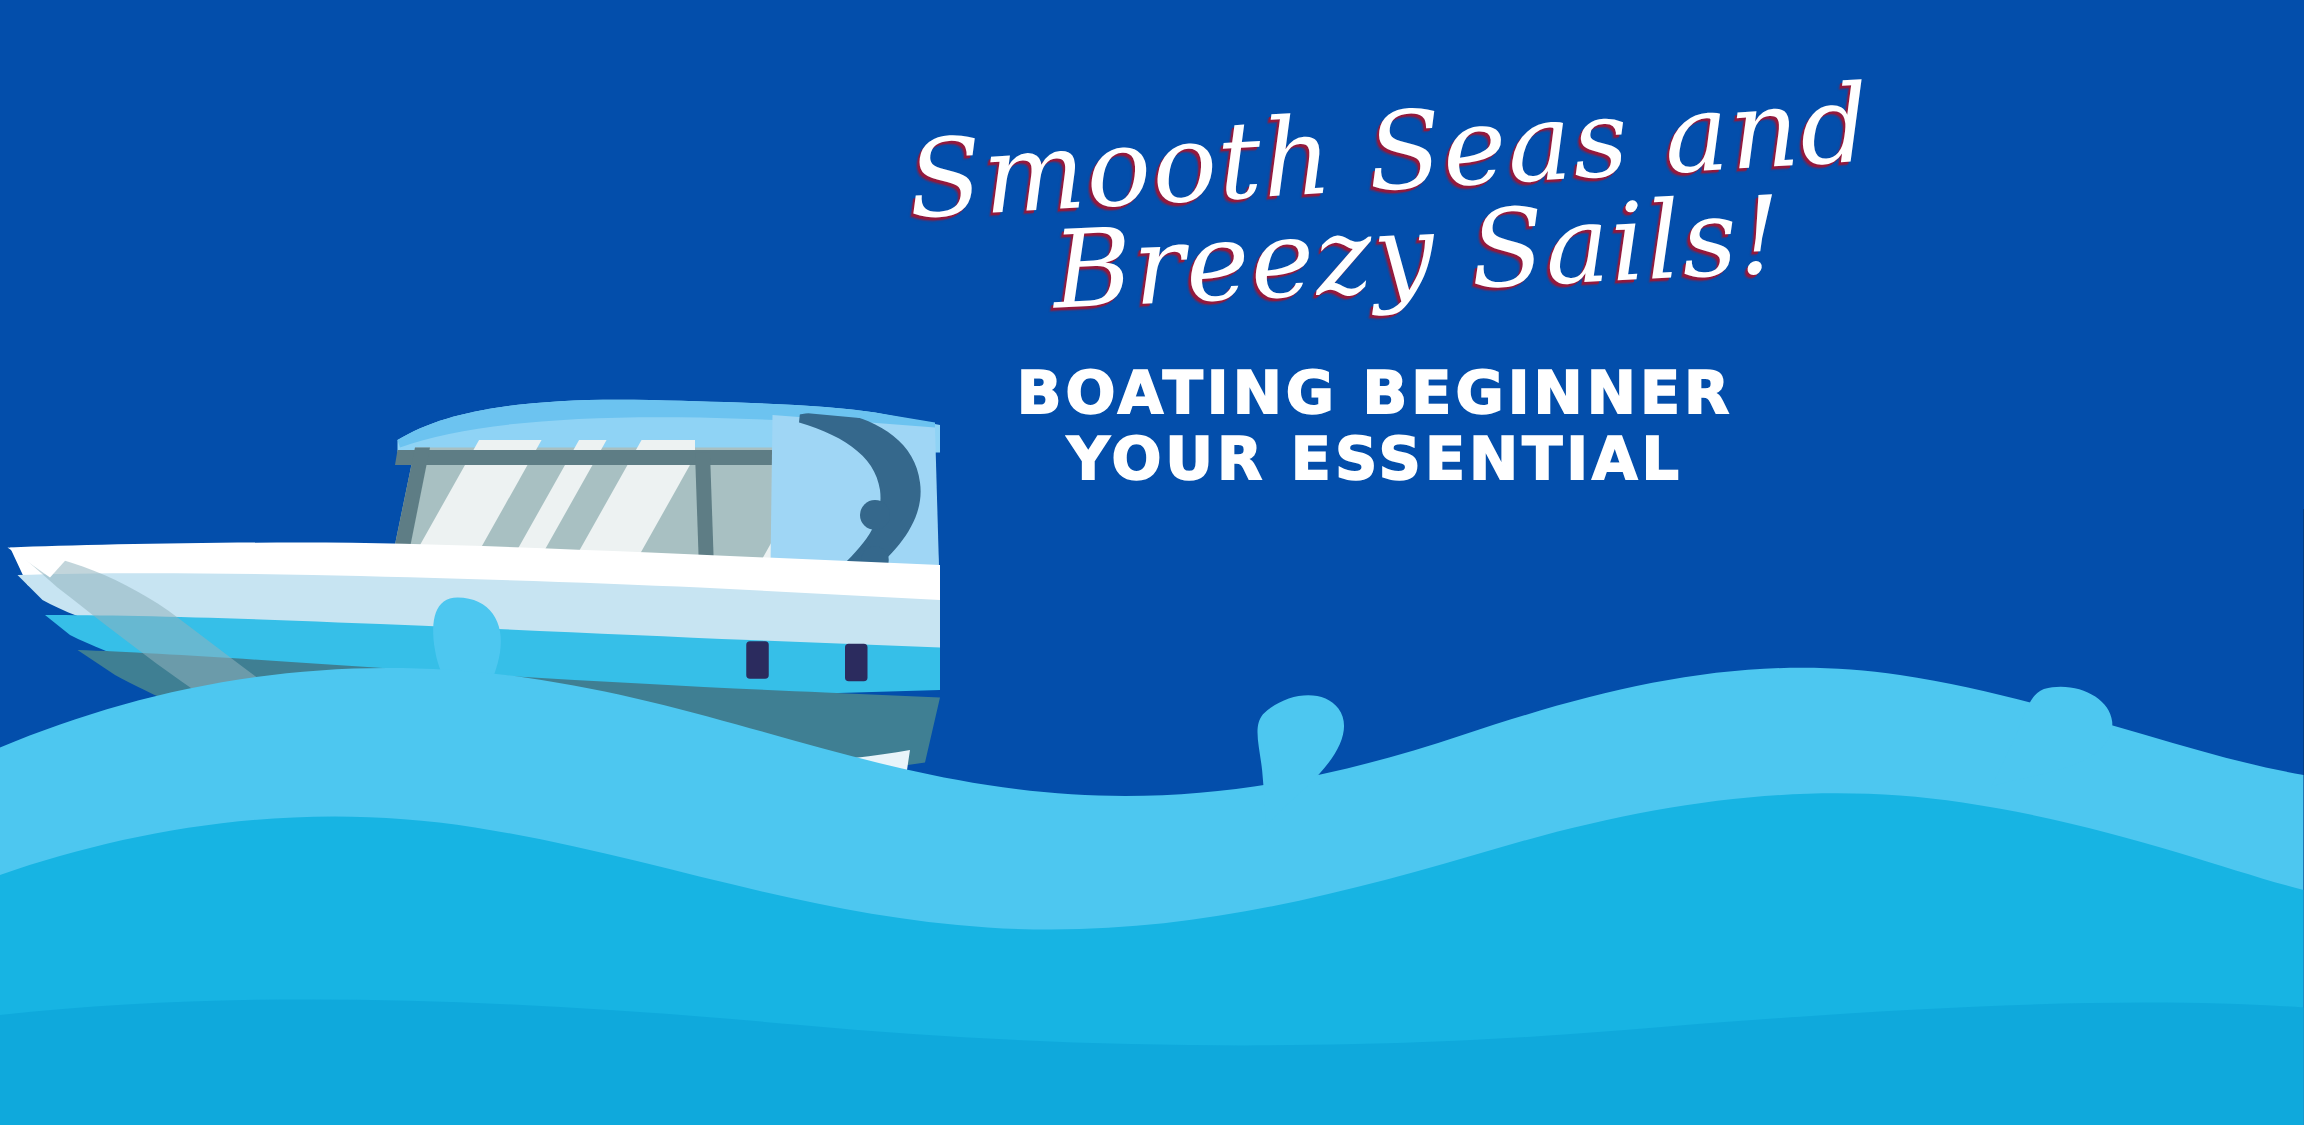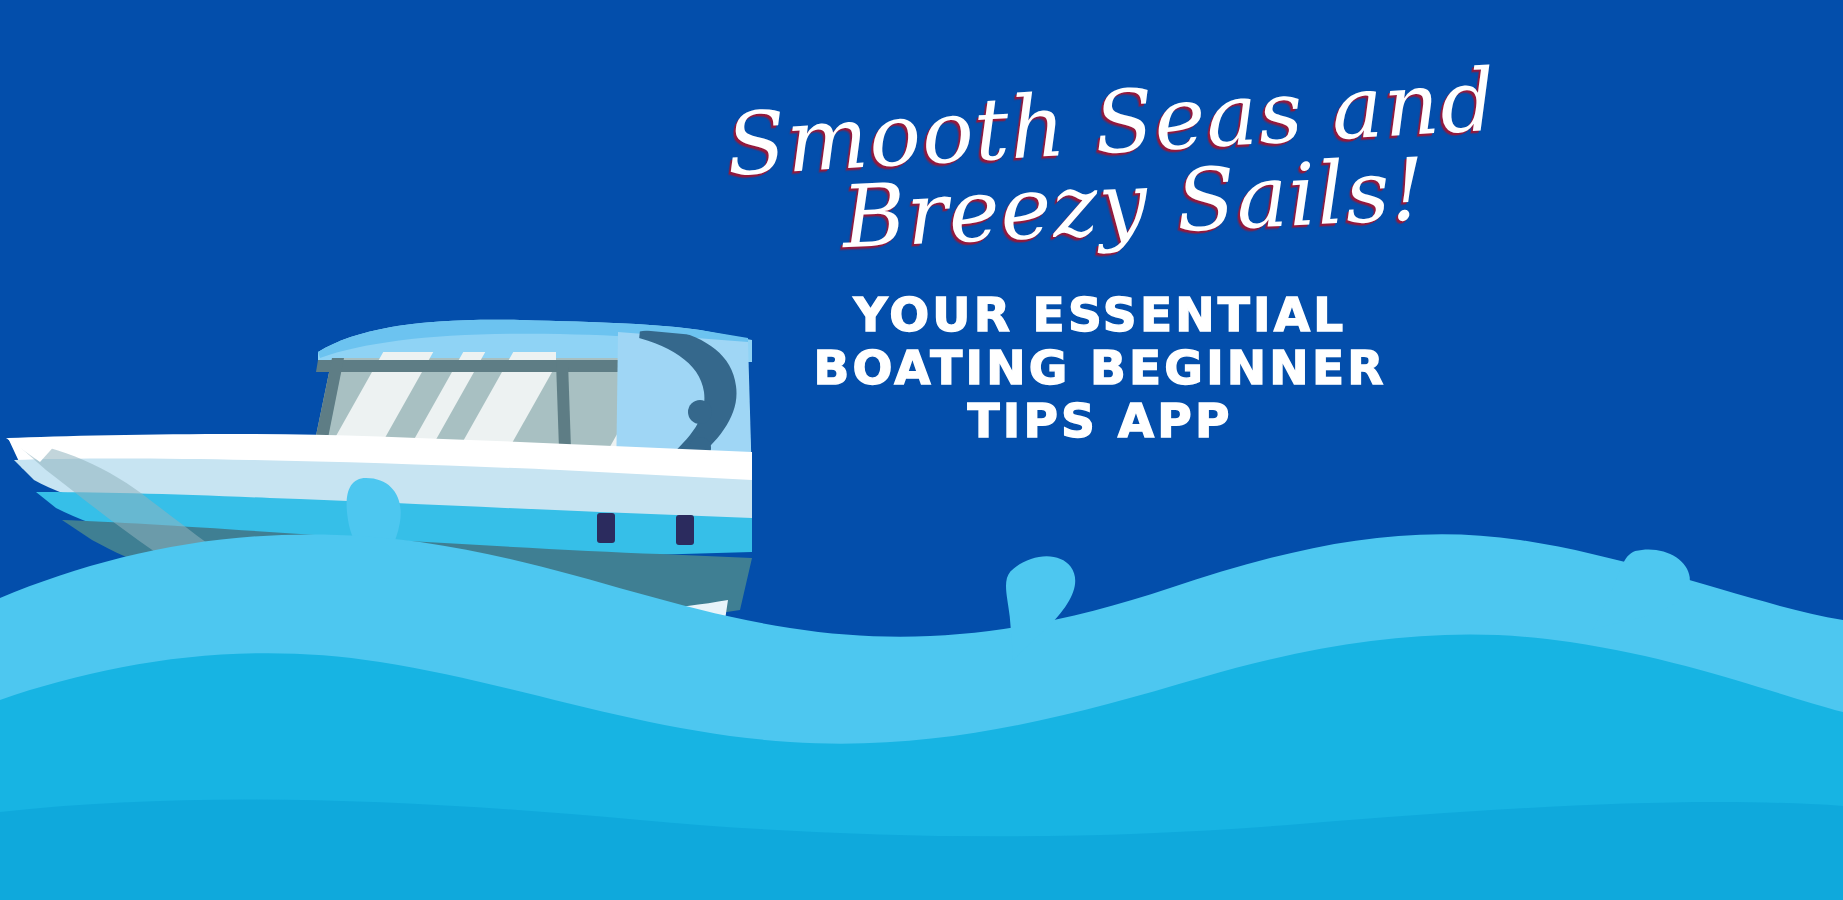--- a/index.html
+++ b/index.html
@@ -284,20 +284,19 @@
   </svg>
 
   <div class="text-block">
 
     <div class="script-head">
       <span class="script-line-1">Smooth Seas and</span>
       <span class="script-line-2">Breezy Sails!</span>
     </div>
 
     <div class="subhead">
+      <span>BOATING BEGINNER</span>
       <span>YOUR ESSENTIAL</span>
-      <span>BOATING BEGINNER</span>
-      <span>TIPS APP</span>
     </div>
 
   </div>
 
 </div>
 
 </body></html>

